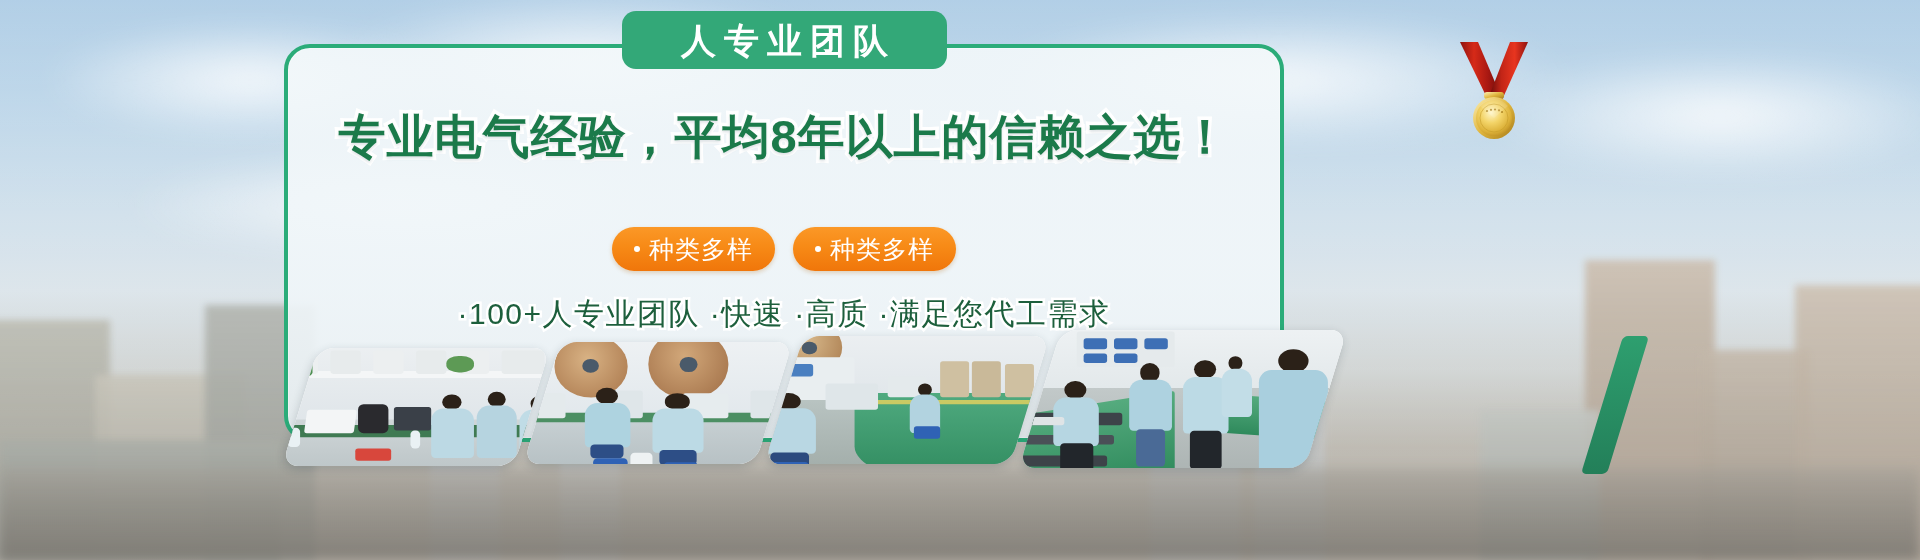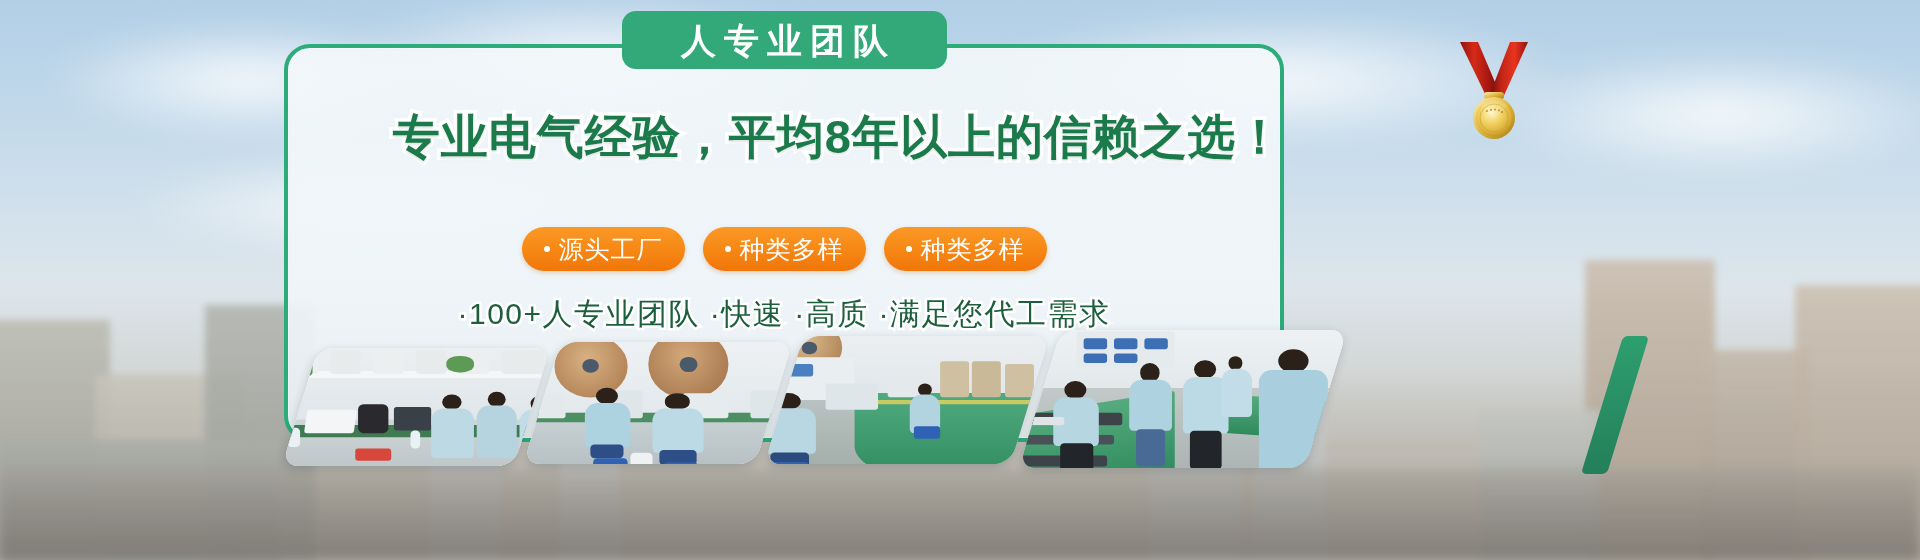--- a/index.html
+++ b/index.html
@@ -76,21 +76,21 @@
   
   #medal { position:absolute; left:1458px; top:42px; width:72px; height:98px; z-index:7; }
 
   
   #content {
     position:absolute; left:284px; top:44px; width:1000px; height:398px;
     z-index:5;
   }
   #headline {
     position:absolute; left:0; right:0; top:62px;
-    text-align:right;
+    text-align:center;
     font-size:47px;
     font-weight:bold;
     letter-spacing:1px;
     color:#1b7a4a;
     white-space:nowrap;
     -webkit-text-stroke:7px #ffffff;
     paint-order:stroke fill;
     text-shadow:0 2px 3px rgba(120,140,150,.25);
   }
 
@@ -268,24 +268,20 @@
   </svg>
 </div>
 
 <div id="content">
 
   <div id="headline">专业电气经验，平均8年以上的信赖之选！</div>
 
   <div id="pills">
     <div class="pill">
       <span class="dot"></span>
-      <span class="ptxt">源头工厂</span>
-    </div>
-    <div class="pill">
-      <span class="dot"></span>
       <span class="ptxt">种类多样</span>
     </div>
     <div class="pill">
       <span class="dot"></span>
       <span class="ptxt">种类多样</span>
     </div>
   </div>
 
   <div id="subline">·100+人专业团队 ·快速 ·高质  ·满足您代工需求</div>
 </div>

